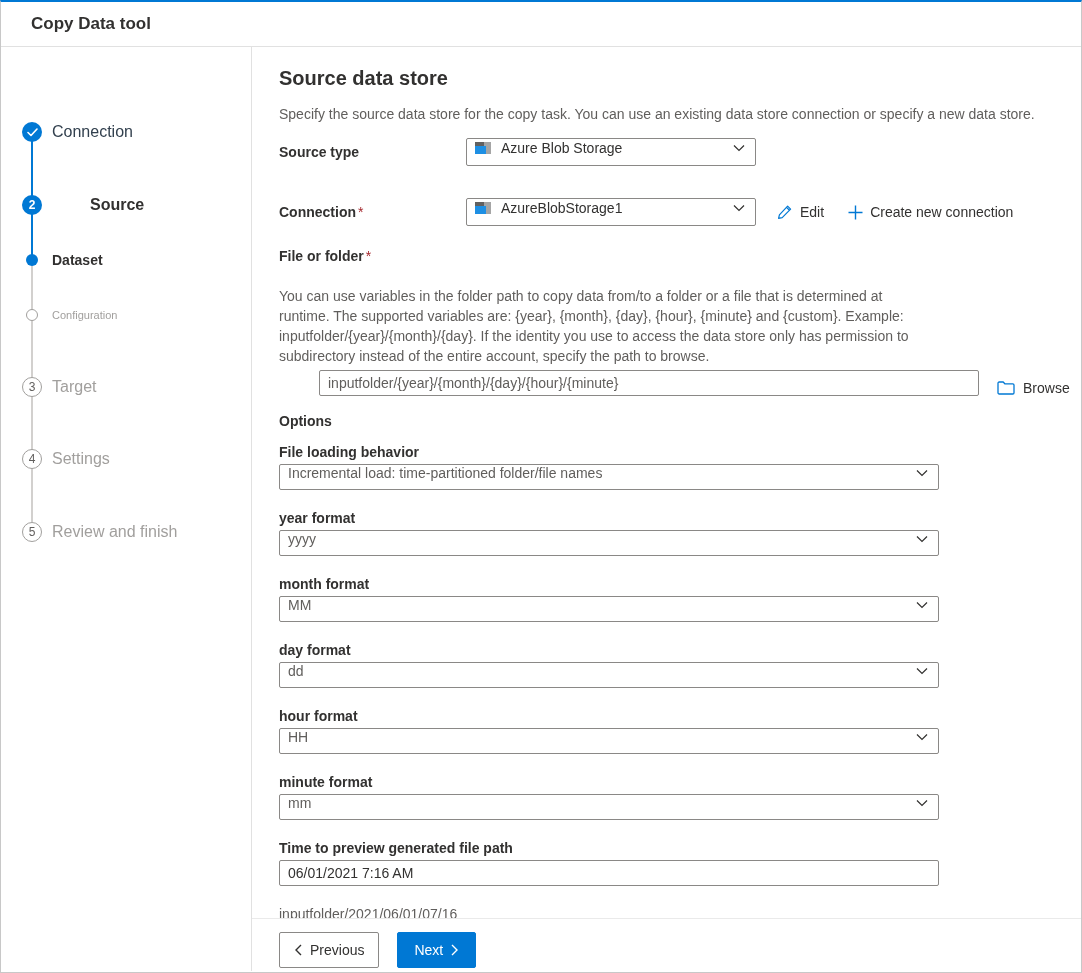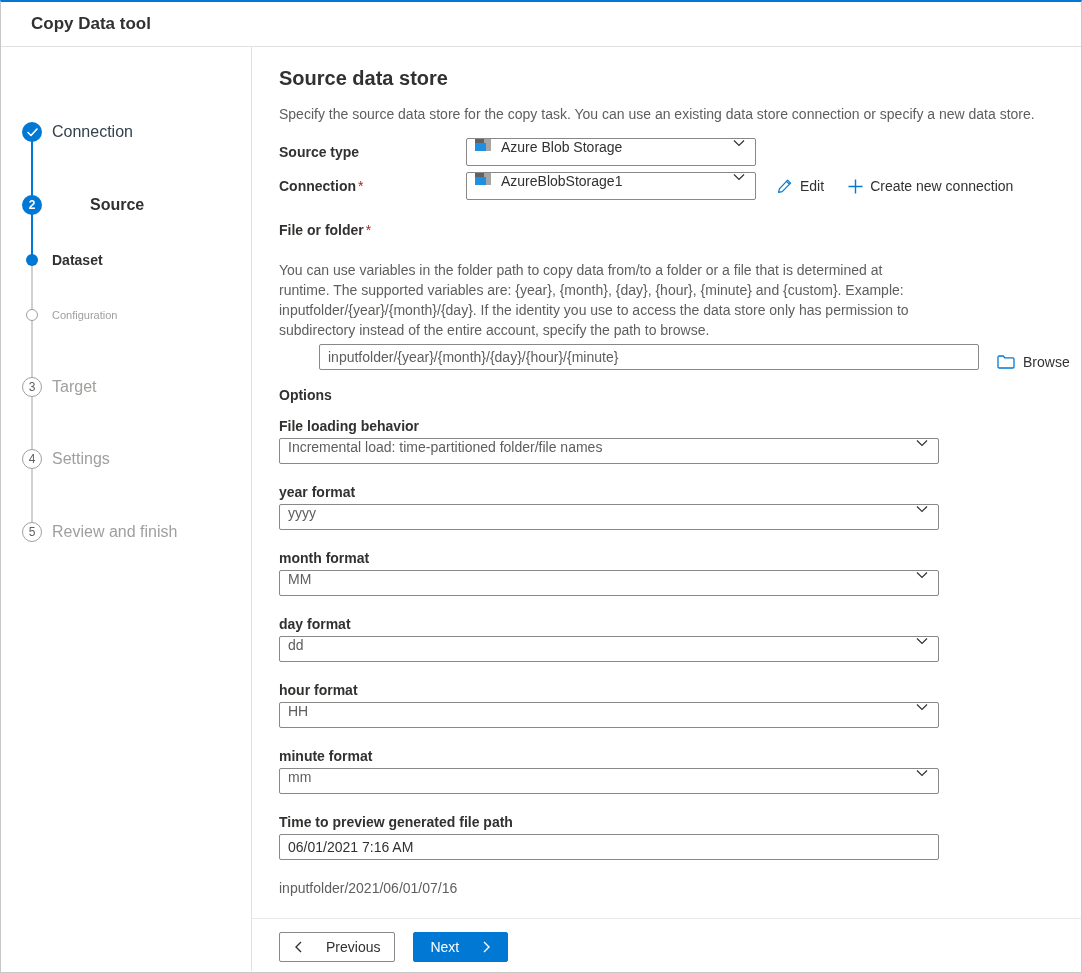--- a/index.html
+++ b/index.html
@@ -106,21 +106,21 @@
   .form-row { display: flex; align-items: center; margin-top: 16px; }
   .form-row.first { margin-top: 16px; }
   .row-label { width: 187px; flex: 0 0 187px; font-size: 14px; font-weight: 700; color: #323130; }
   .req { color: #a4262c; font-weight: 400; margin-left: 2px; }
   .select-box {
     height: 28px;
     border: 1px solid #8a8886;
     border-radius: 2px;
     background: #ffffff;
     display: flex;
-    align-items: flex-start;
+    align-items: center;
     padding: 0 10px 9px 8px;
     cursor: pointer;
   }
   .select-box.w-narrow { width: 290px; }
   .select-box.w-full { width: 660px; height: 26px; }
   .select-value { font-size: 14px; color: #323130; margin-left: 10px; }
   .select-value.gray { color: #605e5c; margin-left: 0; }
   .chev { margin-left: auto; flex: 0 0 auto; display: flex; align-items: center; }
   .inline-actions { display: flex; align-items: center; margin-left: 20px; gap: 24px; }
   .link-btn { display: flex; align-items: center; gap: 7px; cursor: pointer; }
@@ -149,25 +149,25 @@
   .text-input.dark { color: #323130; }
   .browse-btn { display: flex; align-items: center; gap: 8px; margin-left: 18px; cursor: pointer; }
   .browse-btn span { font-size: 14px; color: #323130; }
   .mt22 { margin-top: 22px; }
   .mt20 { margin-top: 20px; }
   .mt15 { margin-top: 15px; }
   .field-group .select-box, .field-group .text-input { margin-top: 4px; }
   .gen-value { font-size: 14px; color: #605e5c; margin-top: 6px; }
   
   .btn {
-    height: 30px;
+    height: 36px;
     display: inline-flex;
     align-items: center;
     justify-content: center;
-    gap: 24px;
+    gap: 8px;
     font-size: 14px;
     border-radius: 2px;
     cursor: pointer;
     font-family: inherit;
   }
   .btn-secondary {
     background: #ffffff;
     border: 1px solid #8a8886;
     color: #323130;
     padding: 0 14px;
@@ -281,21 +281,21 @@
             <span class="blob-icon"></span>
             <span class="select-value">Azure Blob Storage</span>
             <span class="chev">
               <svg width="12" height="8" viewBox="0 0 12 8">
                   <path d="M1 1.5 L6 6.5 L11 1.5" stroke="#323130" stroke-width="1.2" fill="none"></path>
                 </svg>
             </span>
           </div>
         </div>
 
-        <div class="form-row" style="margin-top:6px">
+        <div class="form-row" style="margin-top:32px">
           <span class="row-label"><span>Connection</span><span class="req">*</span></span>
           <div class="select-box w-narrow">
             <span class="blob-icon"></span>
             <span class="select-value">AzureBlobStorage1</span>
             <span class="chev">
               <svg width="12" height="8" viewBox="0 0 12 8">
                   <path d="M1 1.5 L6 6.5 L11 1.5" stroke="#323130" stroke-width="1.2" fill="none"></path>
                 </svg>
             </span>
           </div>

